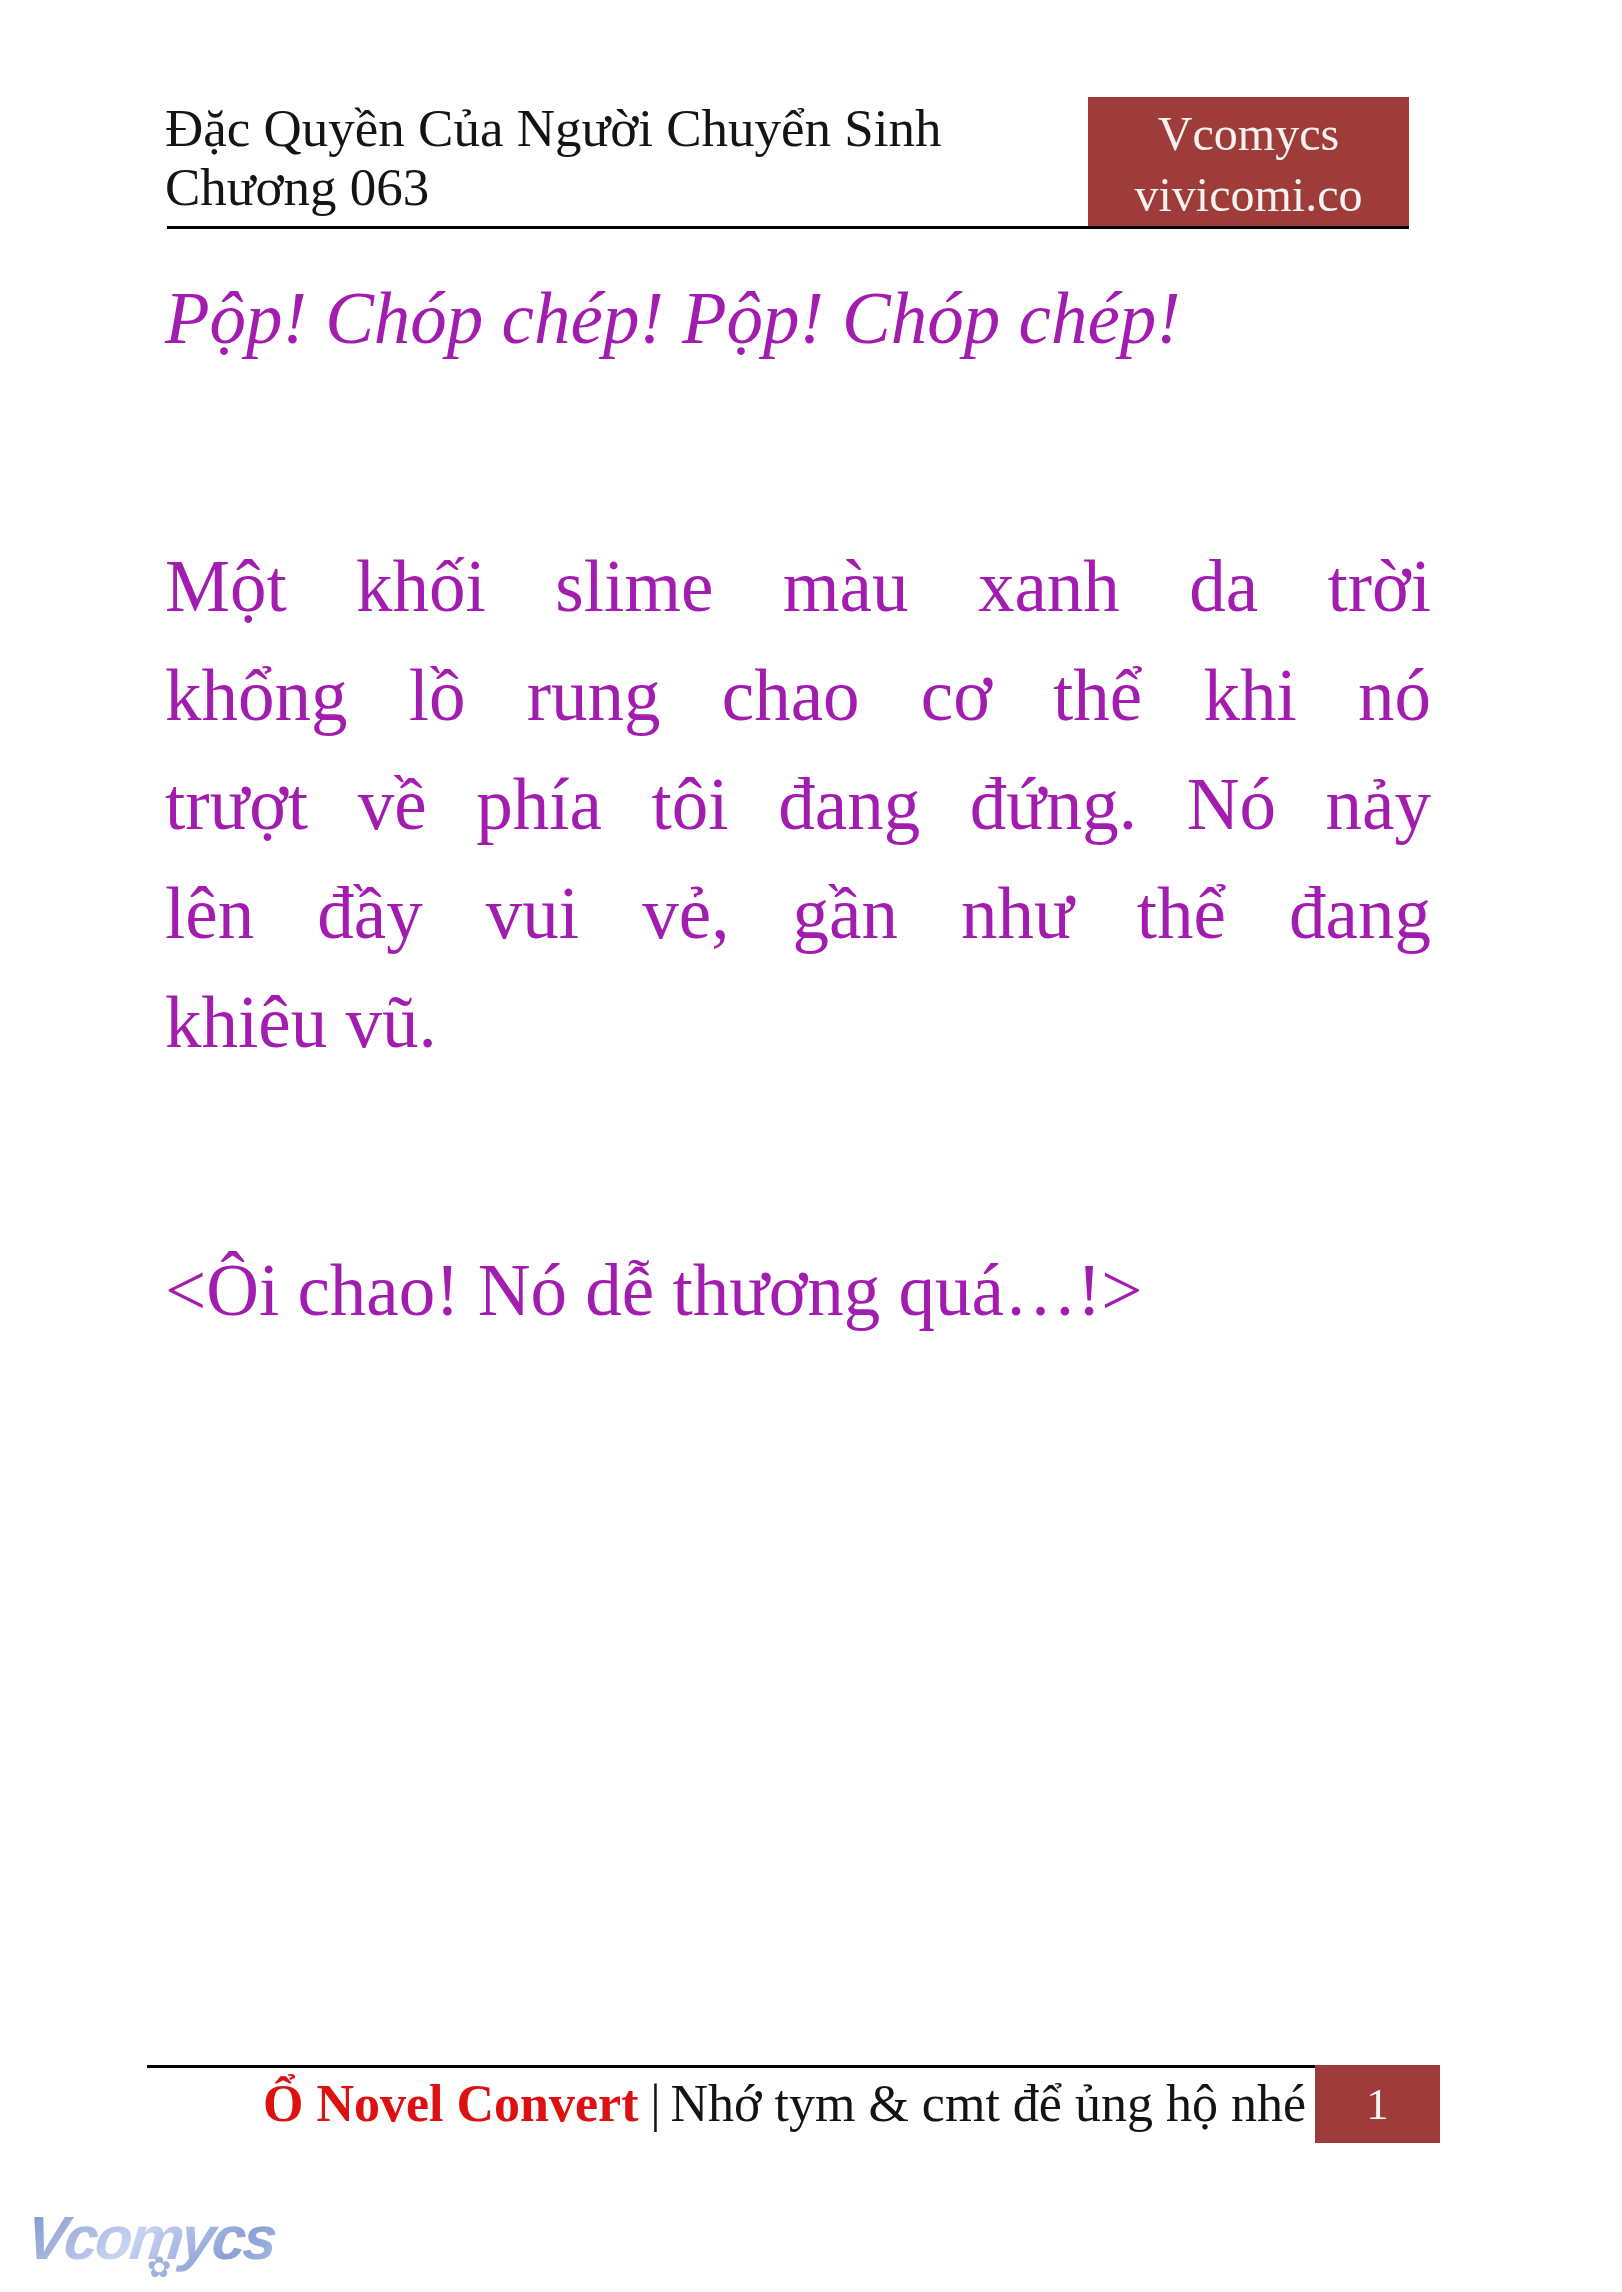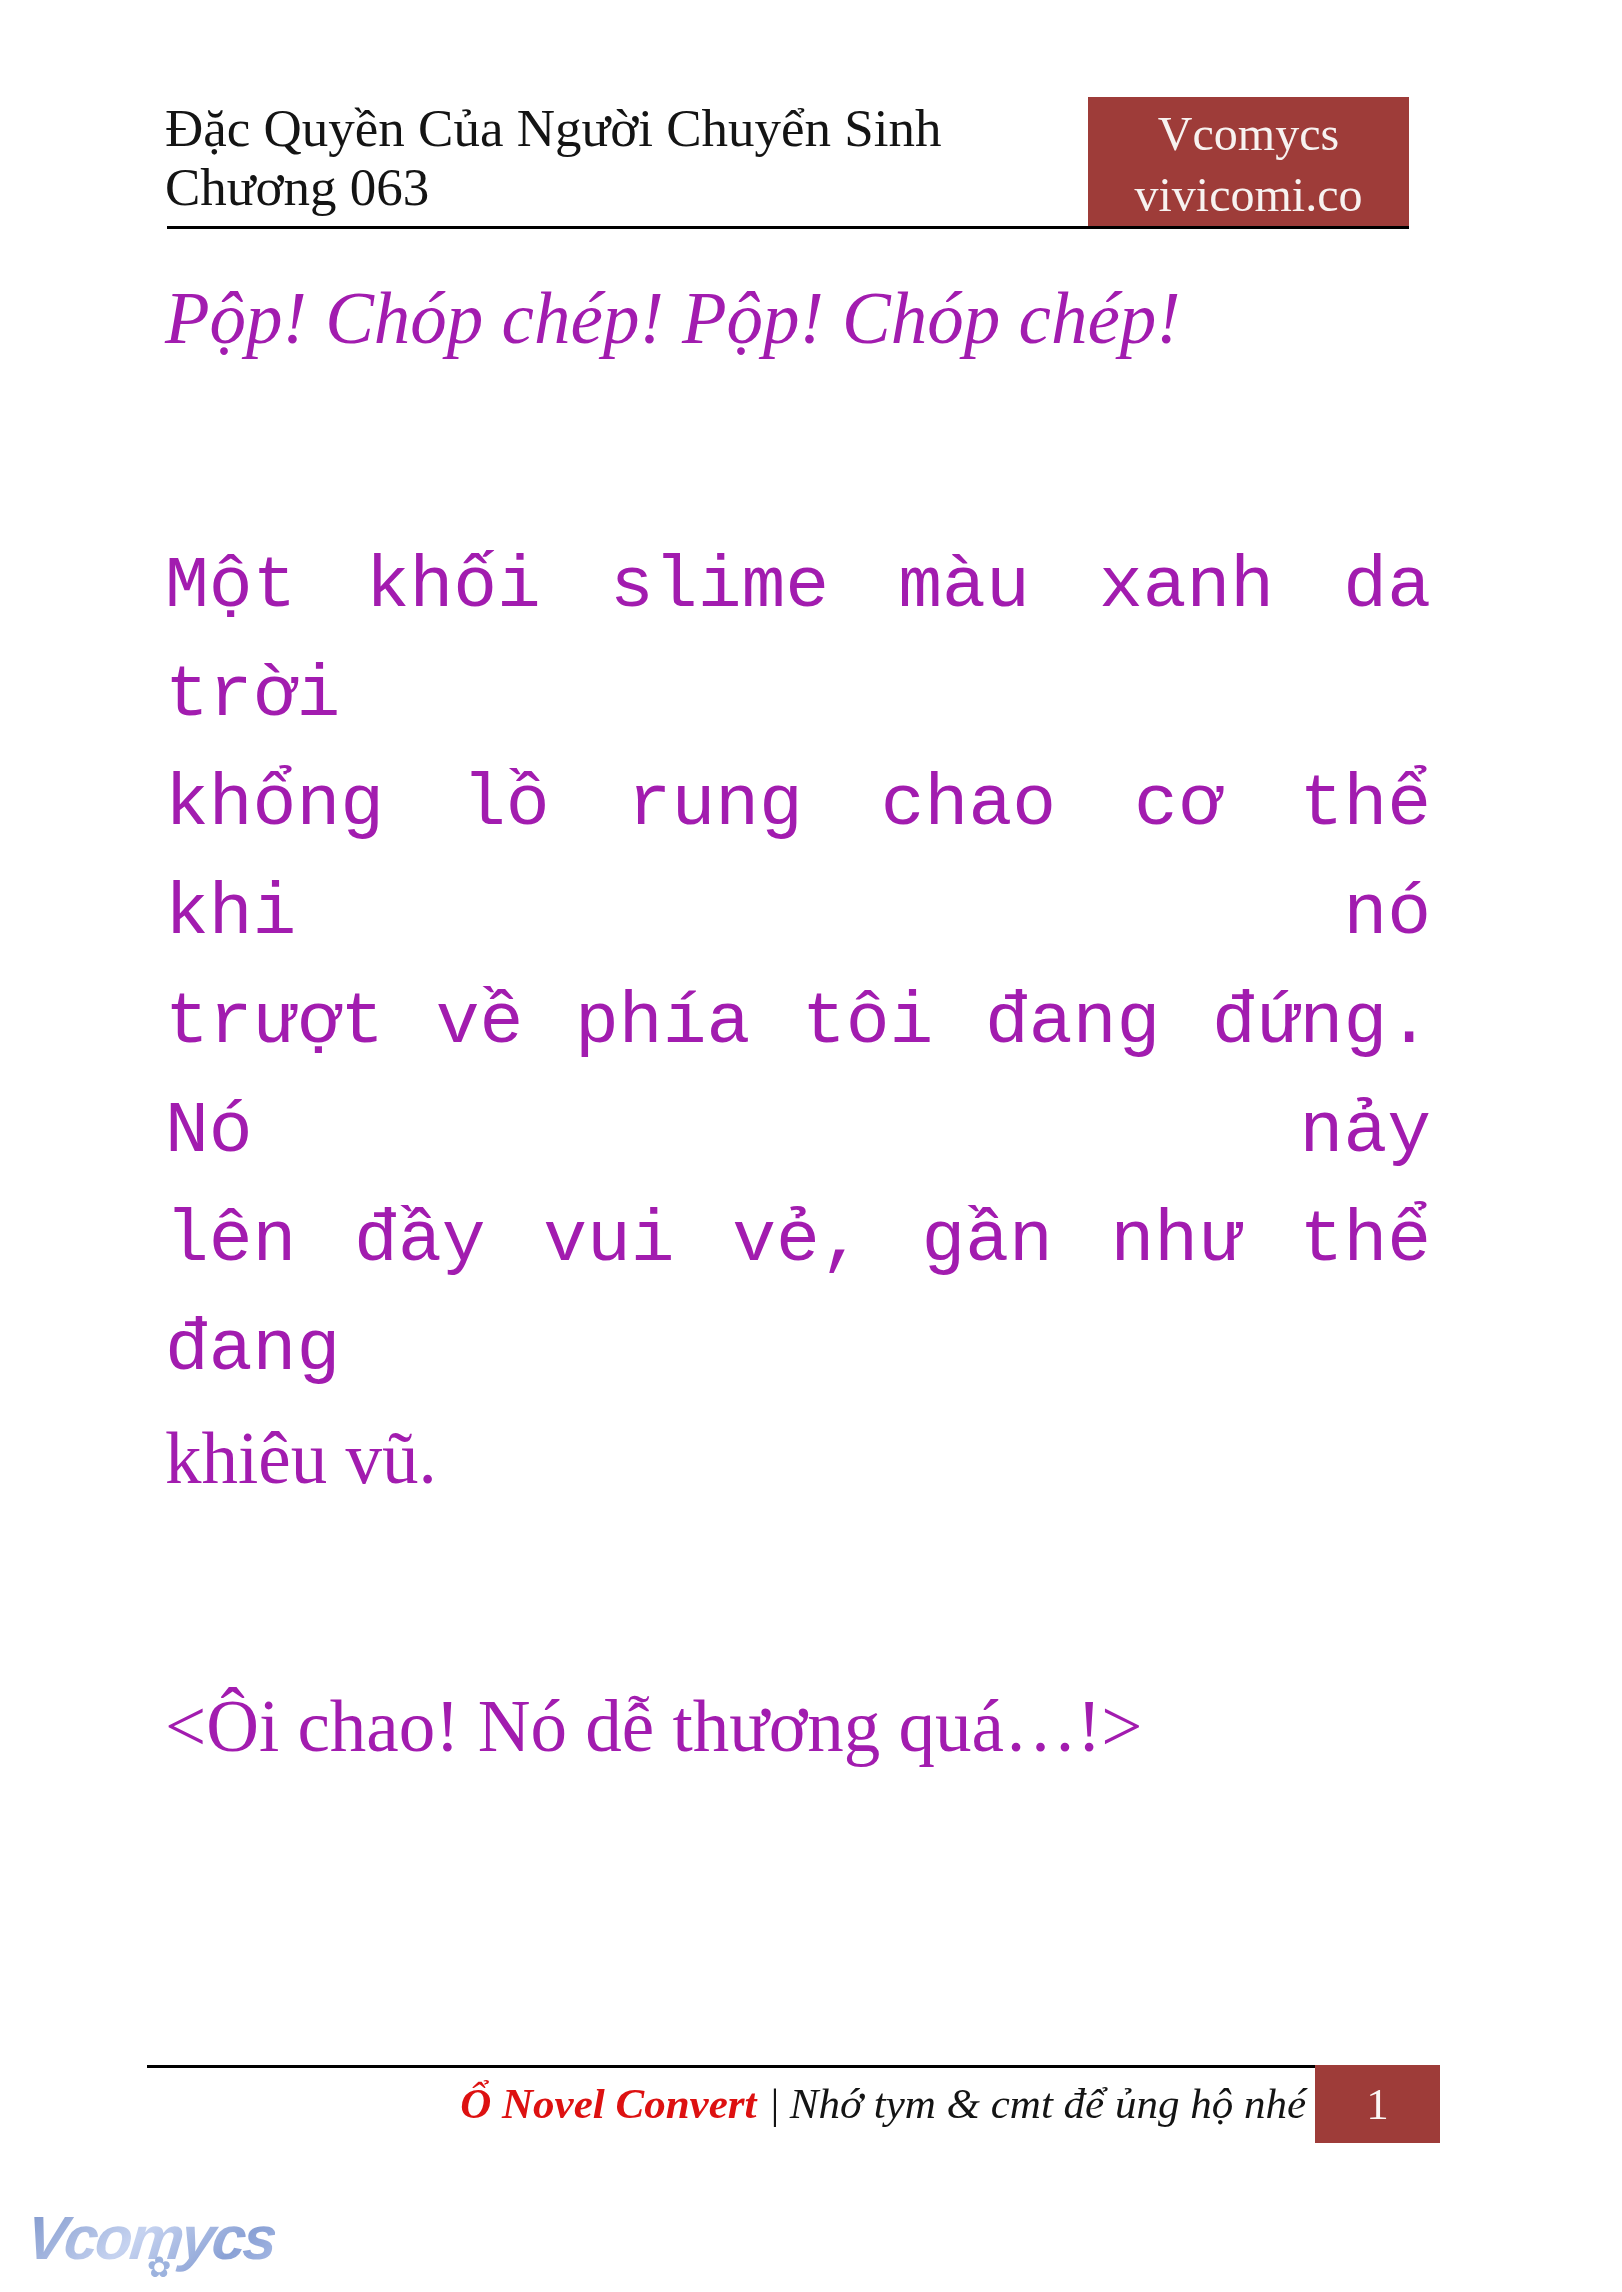--- a/index.html
+++ b/index.html
@@ -46,39 +46,38 @@
   
   .body-text {
     position: absolute;
     left: 165px; top: 264px;
     width: 1266px;
     font-size: 73px;
     line-height: 109px;
     color: #a21caf;
   }
   .block { margin: 0 0 159px 0; }
-  .jline { text-align: justify; text-align-last: justify; font-family: Liberation Mono, monospace; }
+  .jline { text-align: justify; text-align-last: justify; }
   .plain { text-align: left; text-align-last: left; }
   .sfx   { font-style: italic; }
 
   
   .footer-rule {
     position: absolute;
     left: 147px; top: 2065px;
     width: 1168px; height: 2.9px;
     background: #000000;
   }
   .footer-text {
     position: absolute;
     right: 316px; top: 2071px;
-    font-size: 43px;
+    font-size: 52px;
     line-height: 65px;
     white-space: nowrap;
     color: #141414;
-    font-style: italic;
   }
   .footer-brand { color: #dd1111; font-weight: bold; }
   .footer-sep { color: #141414; padding: 0 9.8px 0 11.8px; }
   .page-number-box {
     position: absolute;
     left: 1315px; top: 2065px;
     width: 125px; height: 78px;
     background: #9e3c39;
     color: #fbf7f5;
     font-size: 45px;

